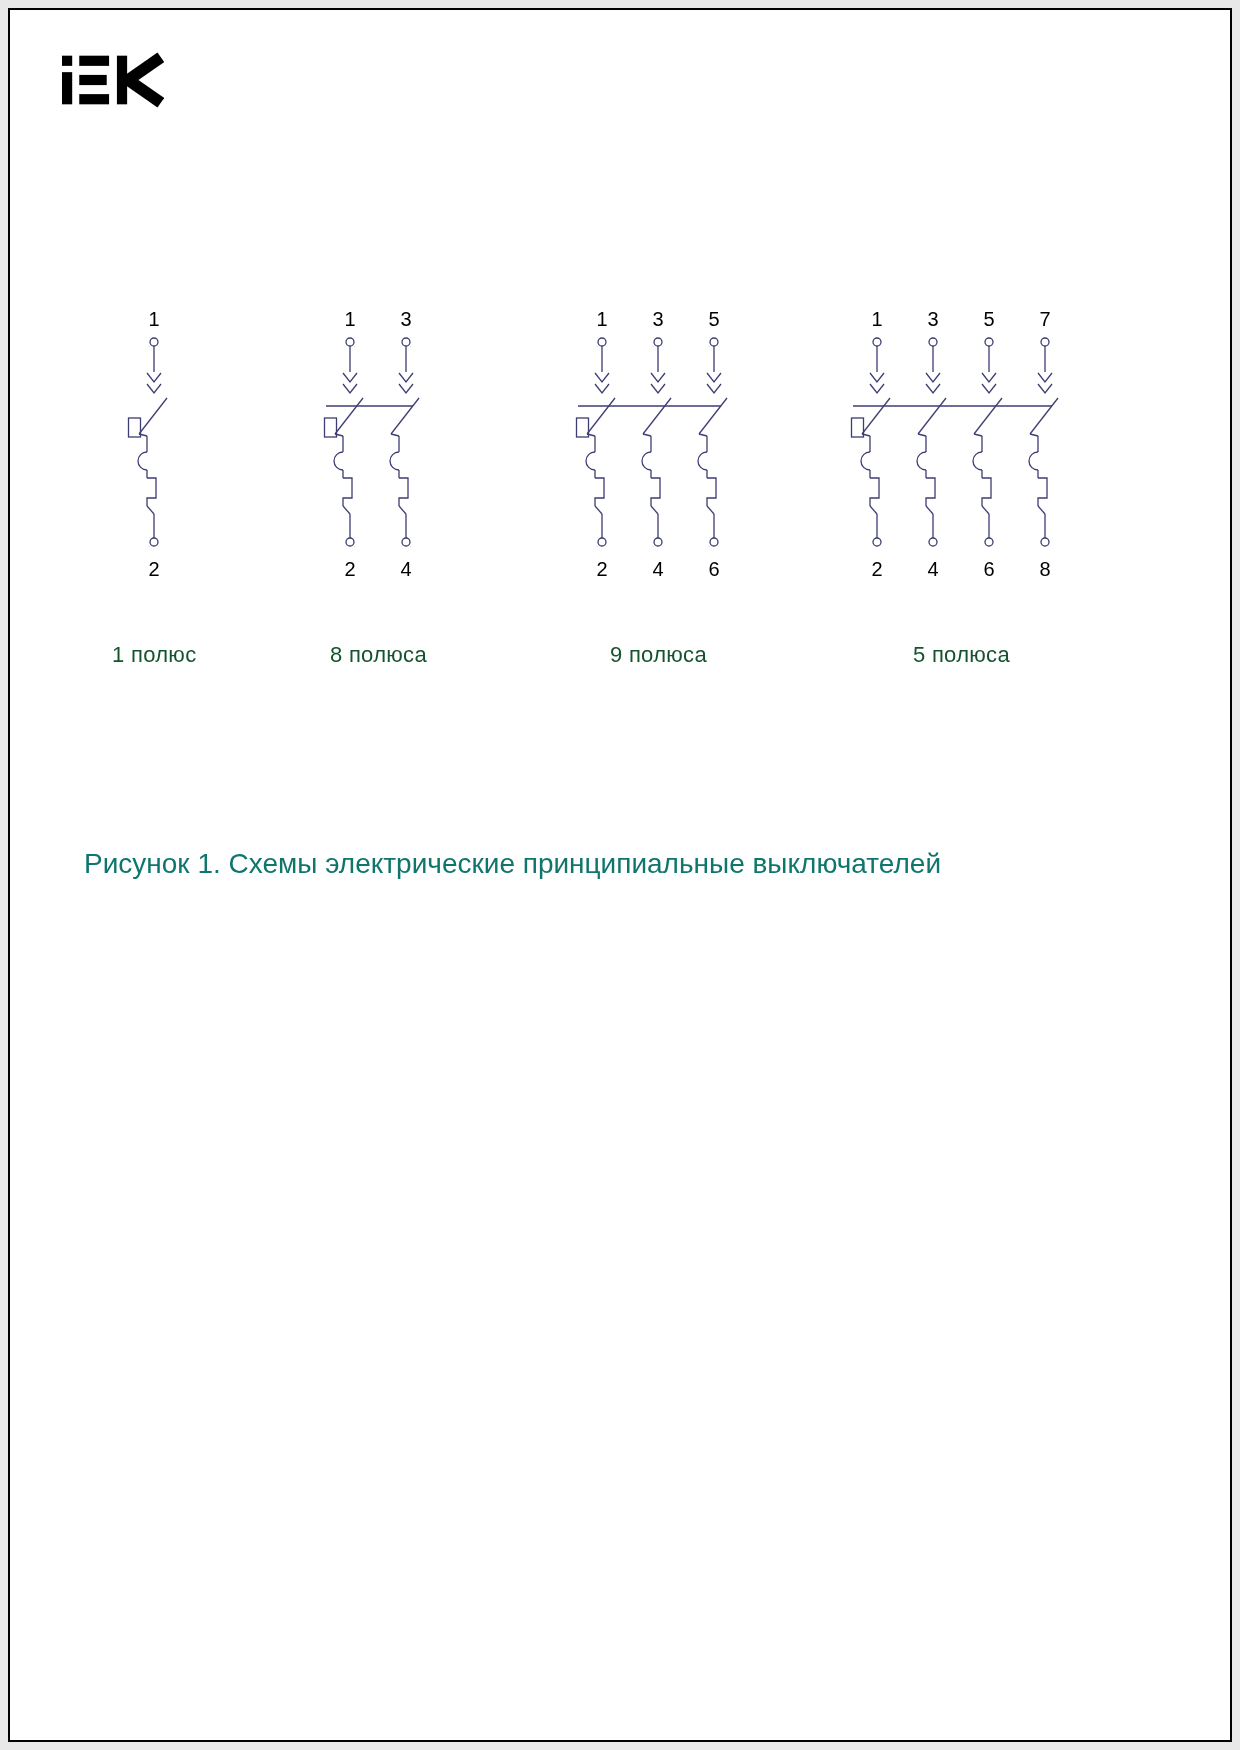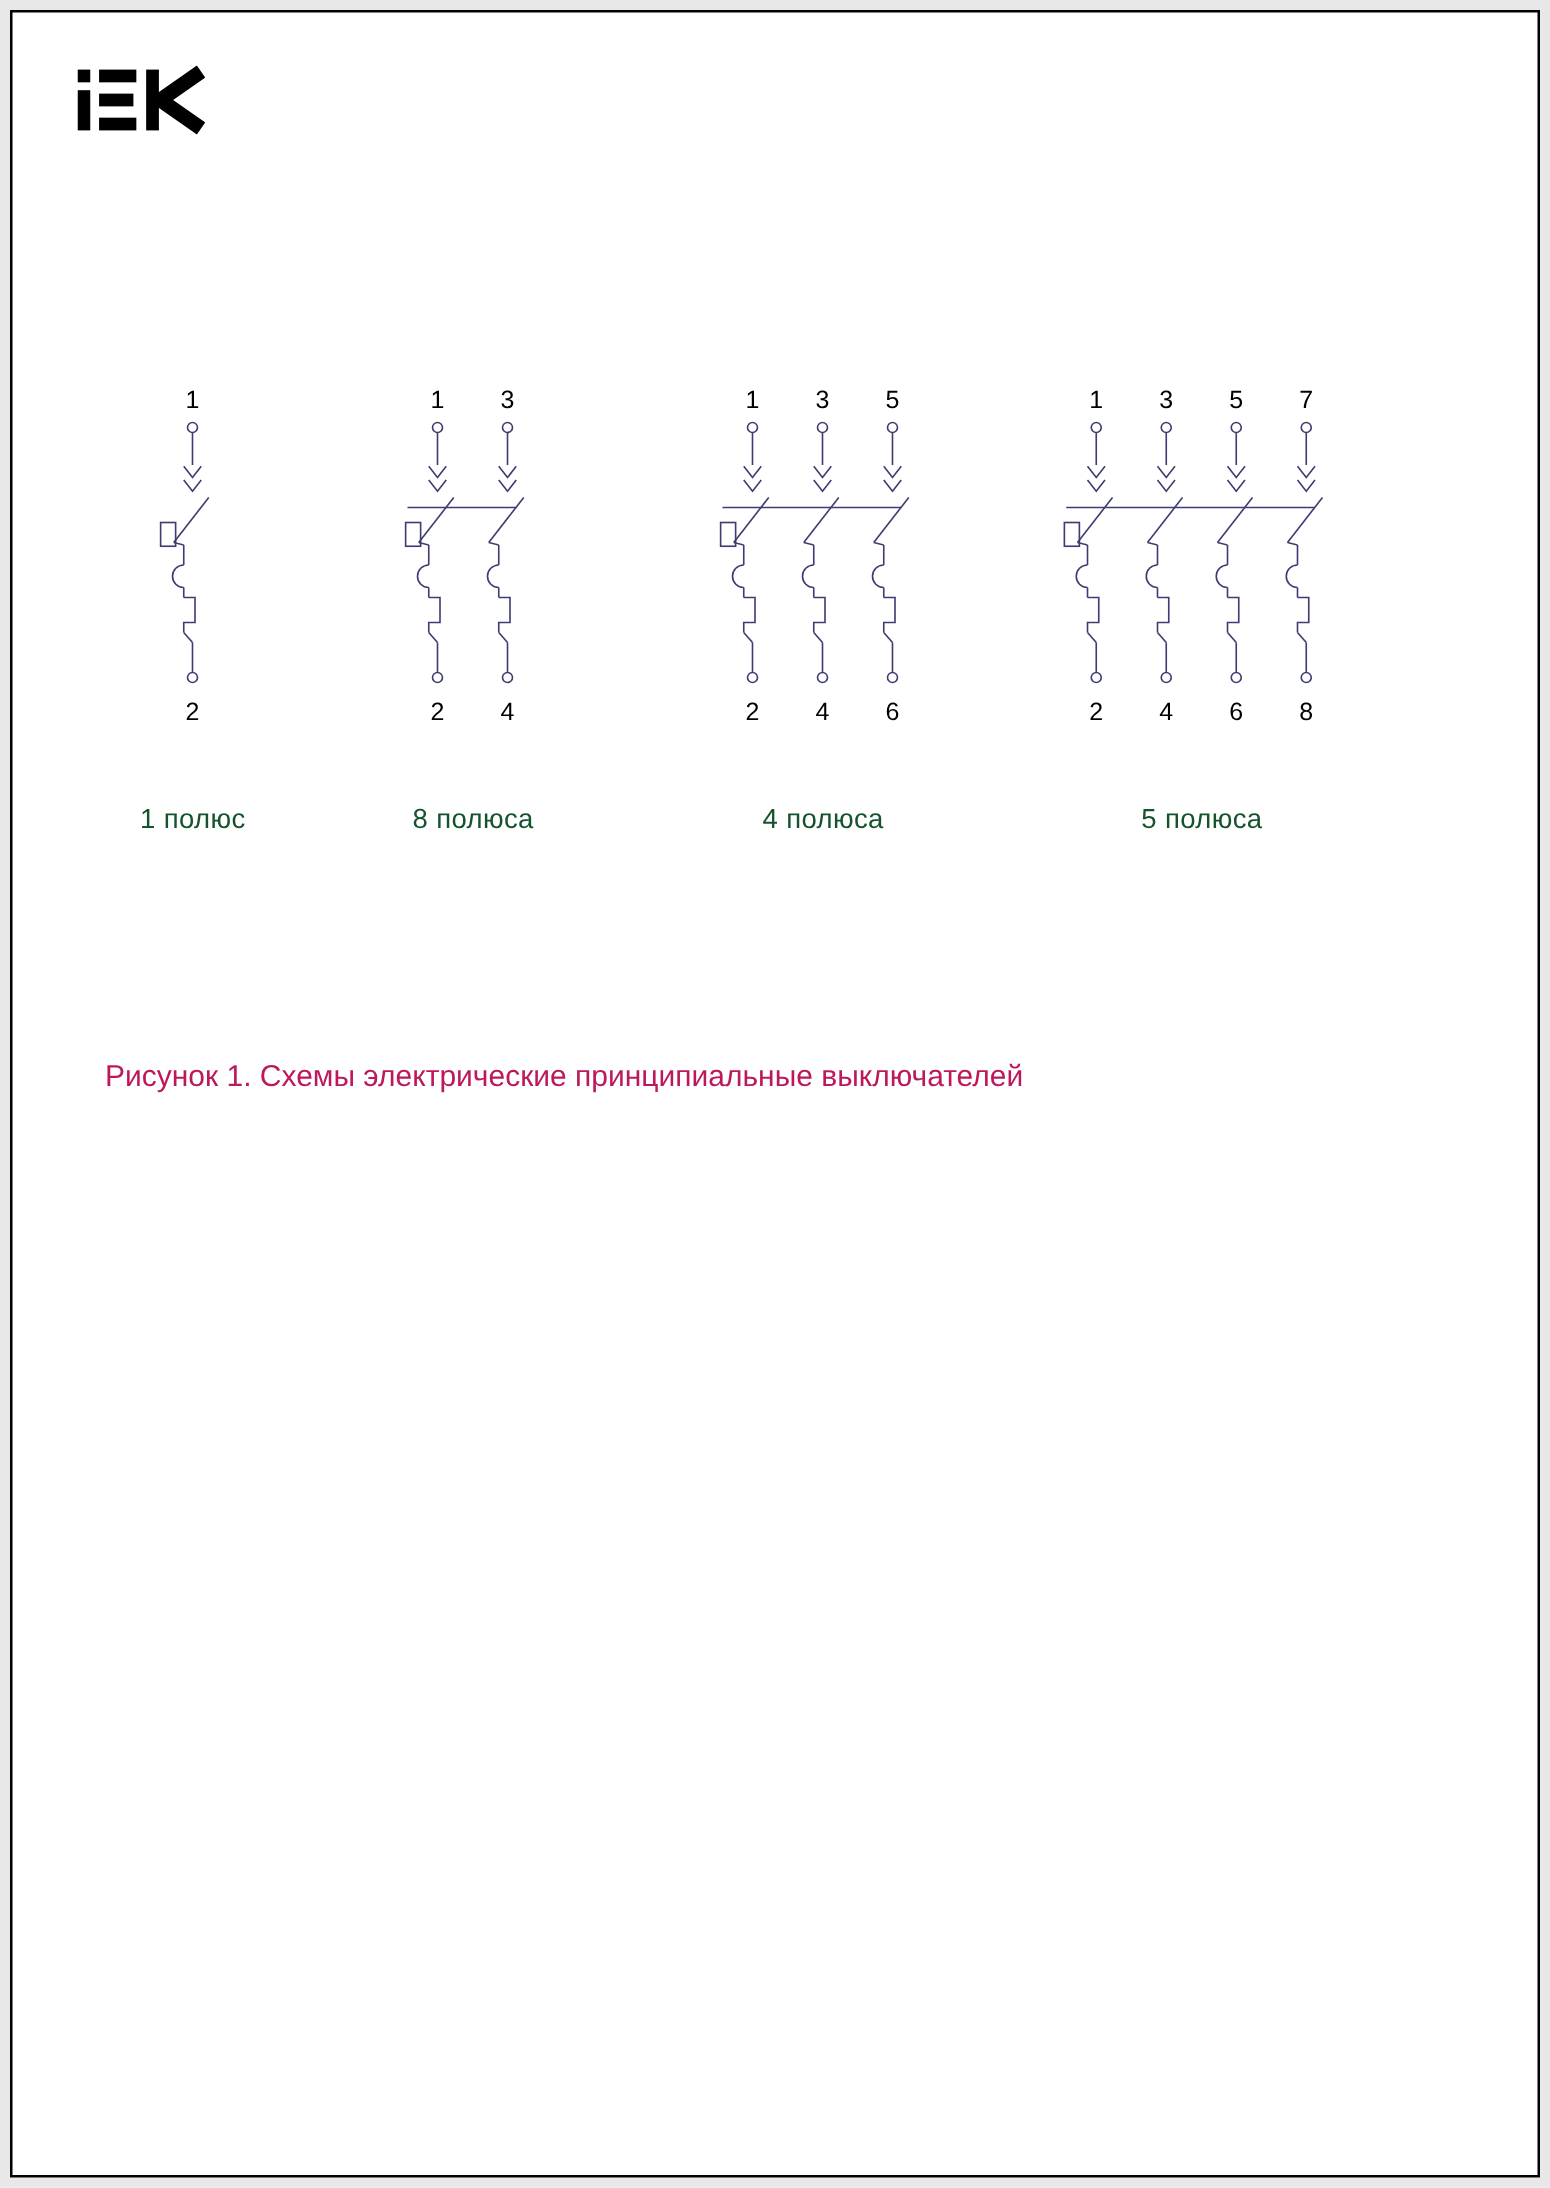--- a/index.html
+++ b/index.html
@@ -22,21 +22,21 @@
     margin-top:56px;white-space:nowrap;
     font-size:22px;color:#14532d;letter-spacing:.3px;
   }
   figure{margin:0;padding:0;}
   svg.schem text{
     font:20px "Liberation Sans",sans-serif;
     fill:#000;stroke:none;
   }
   .caption{
     position:absolute;left:74px;top:838px;
-    font-size:24px;color:#be185d;
+    font-size:28px;color:#0f766e;
   }
 </style>
 </head>
 <body>
 
 <div class="page">
 
   <div class="logo">
     <svg viewBox="0 0 130 62" width="102" height="56">
       <g fill="#000000">
@@ -156,21 +156,21 @@
           <line x1="125" y1="130" x2="133" y2="132"></line>
           <line x1="133" y1="132" x2="133" y2="148"></line>
           <path d="M133,148 a9,9 0 0 0 0,18"></path>
           <line x1="133" y1="166" x2="133" y2="174"></line>
           <polyline points="133,174 142,174 142,194 133,194 133,202"></polyline>
           <line x1="133" y1="202" x2="140" y2="210"></line>
           <line x1="140" y1="210" x2="140" y2="234"></line>
           <circle cx="140" cy="238" r="4"></circle>
           <text x="140" y="272" text-anchor="middle">6</text>
         </svg>
-        <figcaption>4 полюса</figcaption>
+        <figcaption>9 полюса</figcaption>
       </figure>
       <figure class="diagram">
         <svg class="schem" width="224" height="282" viewBox="0 0 224 282" fill="none" stroke="#3d3d73" stroke-width="1.3">
           <line x1="4" y1="102" x2="203" y2="102"></line>
           <text x="28" y="22" text-anchor="middle">1</text>
           <circle cx="28" cy="38" r="4"></circle>
           <line x1="28" y1="42" x2="28" y2="68"></line>
           <polyline points="21,69 28,78 35,69"></polyline>
           <polyline points="21,80 28,89 35,80"></polyline>
           <line x1="41" y1="94" x2="13" y2="130"></line>

